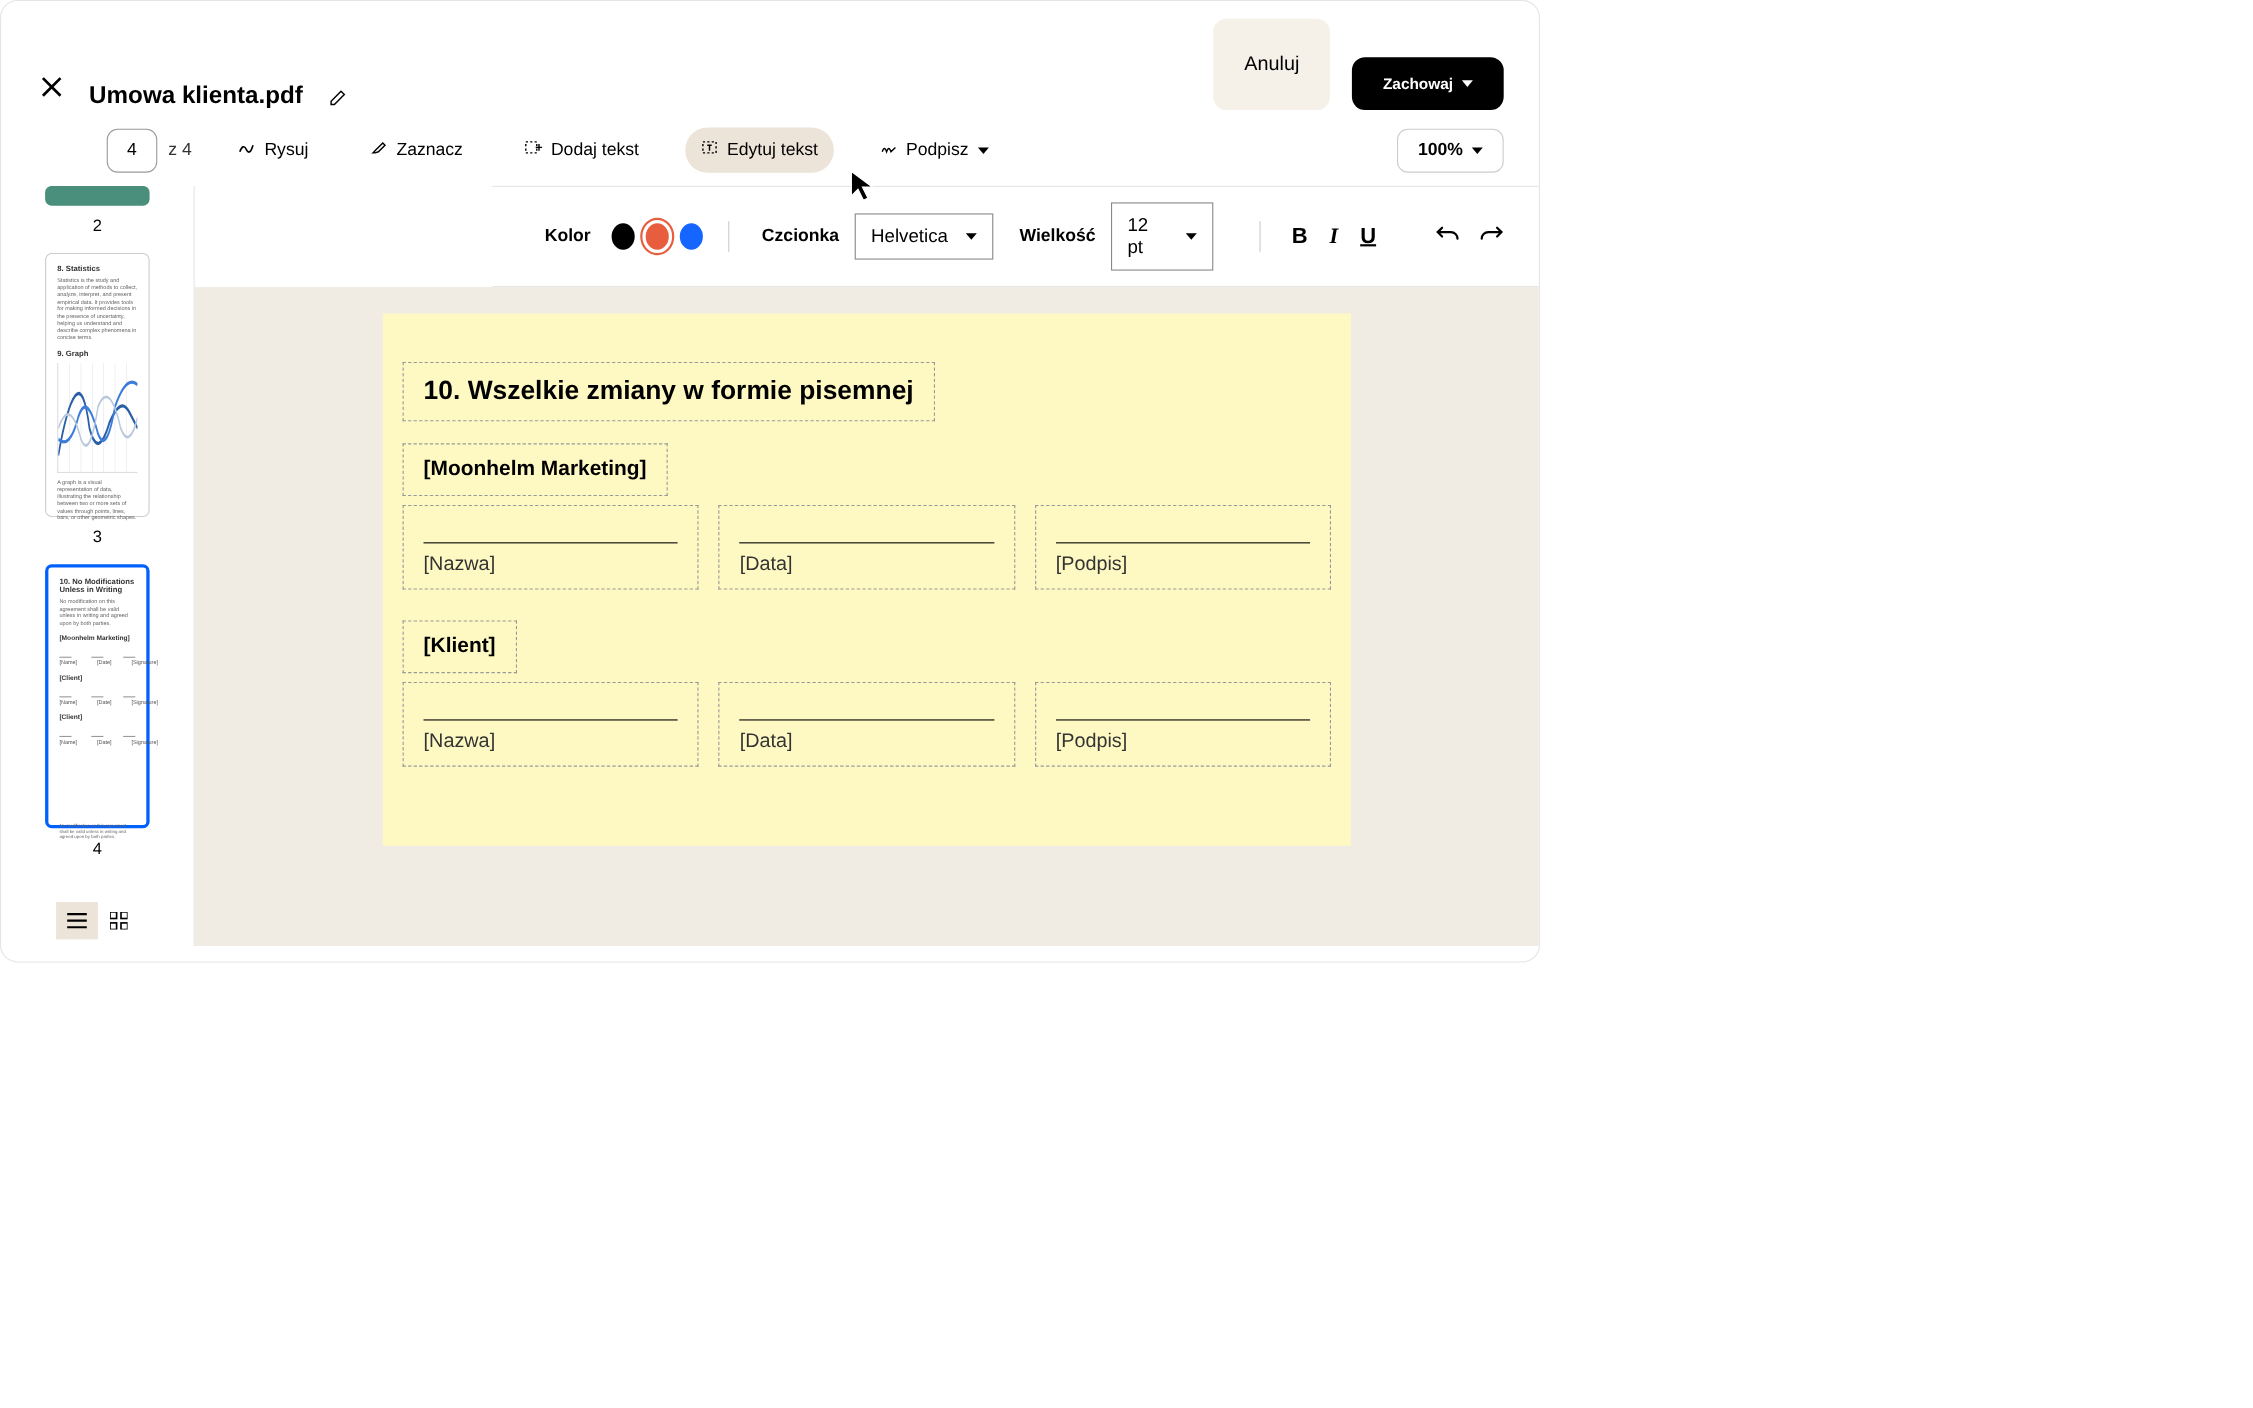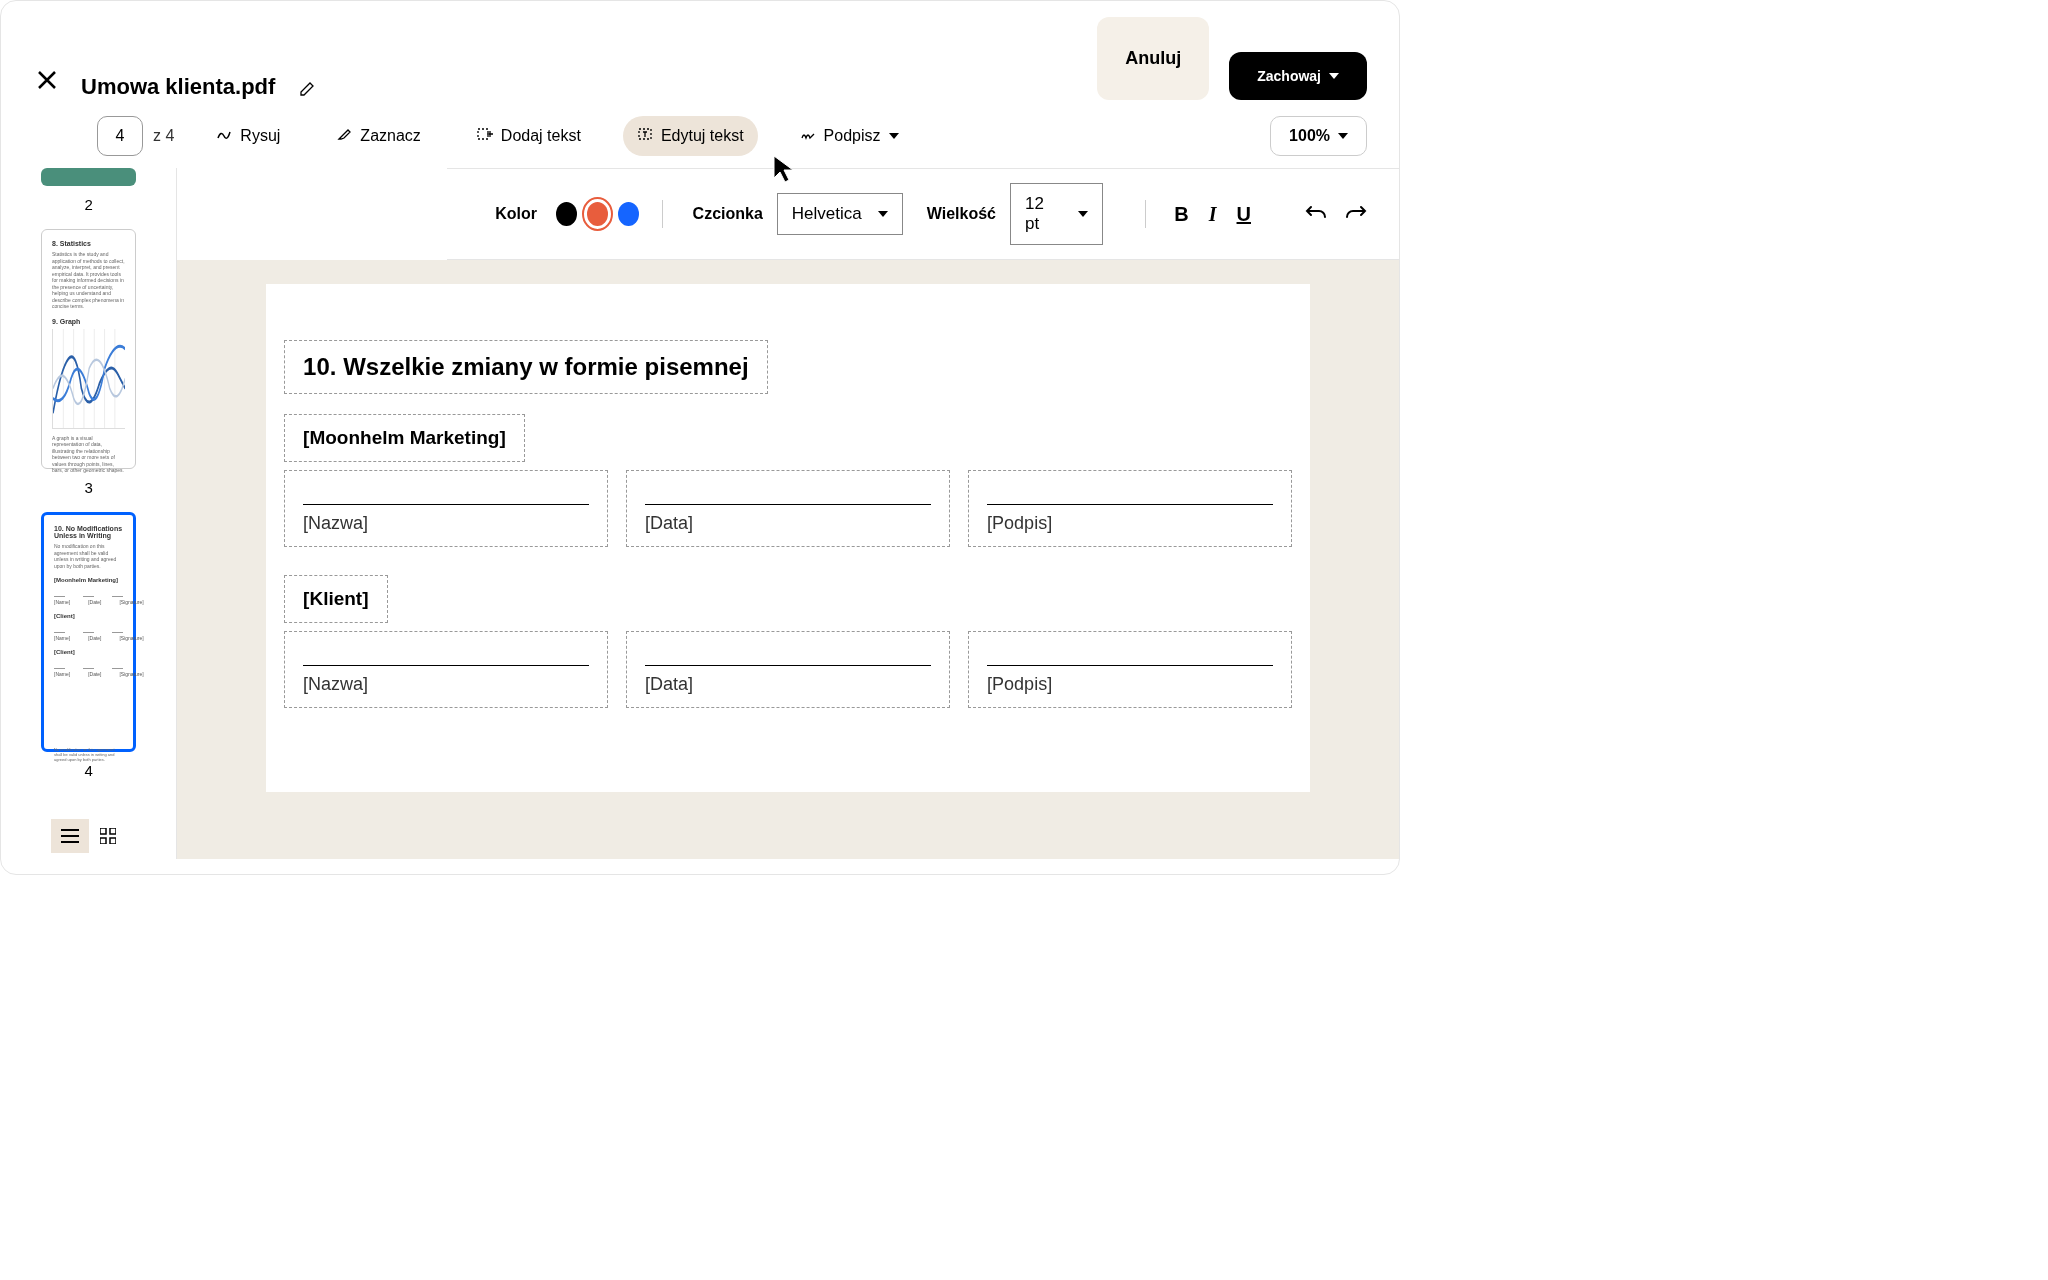--- a/index.html
+++ b/index.html
@@ -3,21 +3,21 @@
 <meta charset="utf-8">
 <style>
 * { margin: 0; padding: 0; box-sizing: border-box; font-family: -apple-system, BlinkMacSystemFont, "Segoe UI", Helvetica, Arial, sans-serif; }
 body { background: #fff; width: 1400px; height: 875px; overflow: hidden; border-radius: 16px; border: 1px solid #e5e5e5; }
 
 .header { display: flex; align-items: flex-end; padding: 16px 32px; gap: 20px; }
 .close-btn { font-size: 24px; cursor: pointer; padding: 4px; }
 .filename { font-size: 22px; font-weight: 700; flex: 0 0 auto; }
 .edit-icon { font-size: 14px; color: #666; margin-left: 4px; }
 .header-spacer { flex: 1; }
-.btn-cancel { background: #f5f0e8; border: none; padding: 31px 28px; font-size: 18px; font-weight: 700; border-radius: 12px; cursor: pointer; }
+.btn-cancel { background: #f5f0e8; border: none; padding: 31px 28px; font-size: 18px; font-weight: 400; border-radius: 12px; cursor: pointer; }
 .btn-save { background: #000; color: #fff; border: none; padding: 16px 28px; font-size: 14px; font-weight: 600; border-radius: 12px; cursor: pointer; display: flex; align-items: center; gap: 8px; }
 .chev-down { width: 0; height: 0; border-left: 5px solid transparent; border-right: 5px solid transparent; border-top: 6px solid #fff; }
 
 .toolbar { display: flex; align-items: center; padding: 0 32px 12px 96px; gap: 28px; }
 .page-box { border: 1px solid #999; border-radius: 10px; width: 46px; height: 40px; display: flex; align-items: center; justify-content: center; font-size: 16px; font-weight: 500; }
 .page-total { font-size: 16px; color: #333; margin-left: -18px; }
 .tool { display: flex; align-items: center; gap: 8px; font-size: 16px; cursor: pointer; padding: 10px 14px; border-radius: 20px; }
 .tool.active { background: #ede4d9; }
 .tool-icon { width: 16px; height: 16px; }
 .spacer { flex: 1; }
@@ -55,21 +55,21 @@
 
 .thumb-row { display: flex; gap: 18px; margin: 8px 0; }
 .thumb-field { flex: 1; border-bottom: 0.5px solid #999; height: 6px; }
 .thumb-label { font-size: 5px; color: #555; }
 
 .view-toggle { display: flex; justify-content: center; gap: 0; padding: 10px 0 6px; }
 .view-btn { width: 38px; height: 34px; display: flex; align-items: center; justify-content: center; cursor: pointer; font-size: 18px;}
 .view-btn.active { background: #ede4d9; }
 
 .canvas { flex: 1; background: #f0ece4; overflow: auto; padding: 24px 0; }
-.page { background: #ffffff; width: 1044px; margin: 0 auto; padding: 56px 0; }
+.page { background: #fef9c3; width: 880px; margin: 0 auto; padding: 44px 0; }
 .text-box { border: 1.5px dashed #999; padding: 12px 18px; margin: 0 18px 12px; }
 .text-box.heading { font-size: 24px; font-weight: 700; display: inline-block; margin-left: 18px; }
 .text-box.body { font-size: 19px; color: #888; margin-bottom: 34px; }
 .text-box.party { font-size: 19px; font-weight: 700; display: inline-block; margin-left: 18px; margin-bottom: 8px;}
 .sig-row { display: flex; gap: 18px; padding: 0 18px; margin-bottom: 28px; align-items: flex-end;}
 .sig-box { flex: 1; border: 1.5px dashed #999; padding: 12px 18px; }
 .sig-line { border-bottom: 1.5px solid #000; height: 22px; margin-bottom: 8px; }
 .sig-label { font-size: 18px; color: #333; }
 </style>
 </head>

